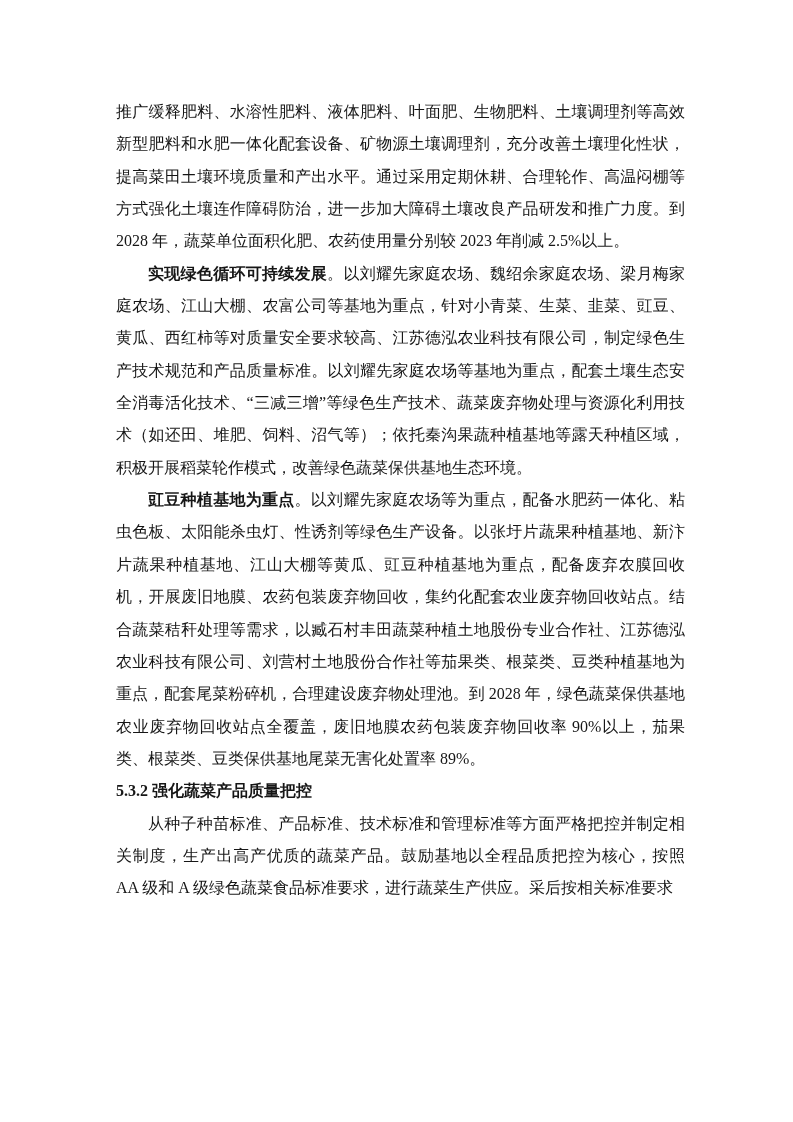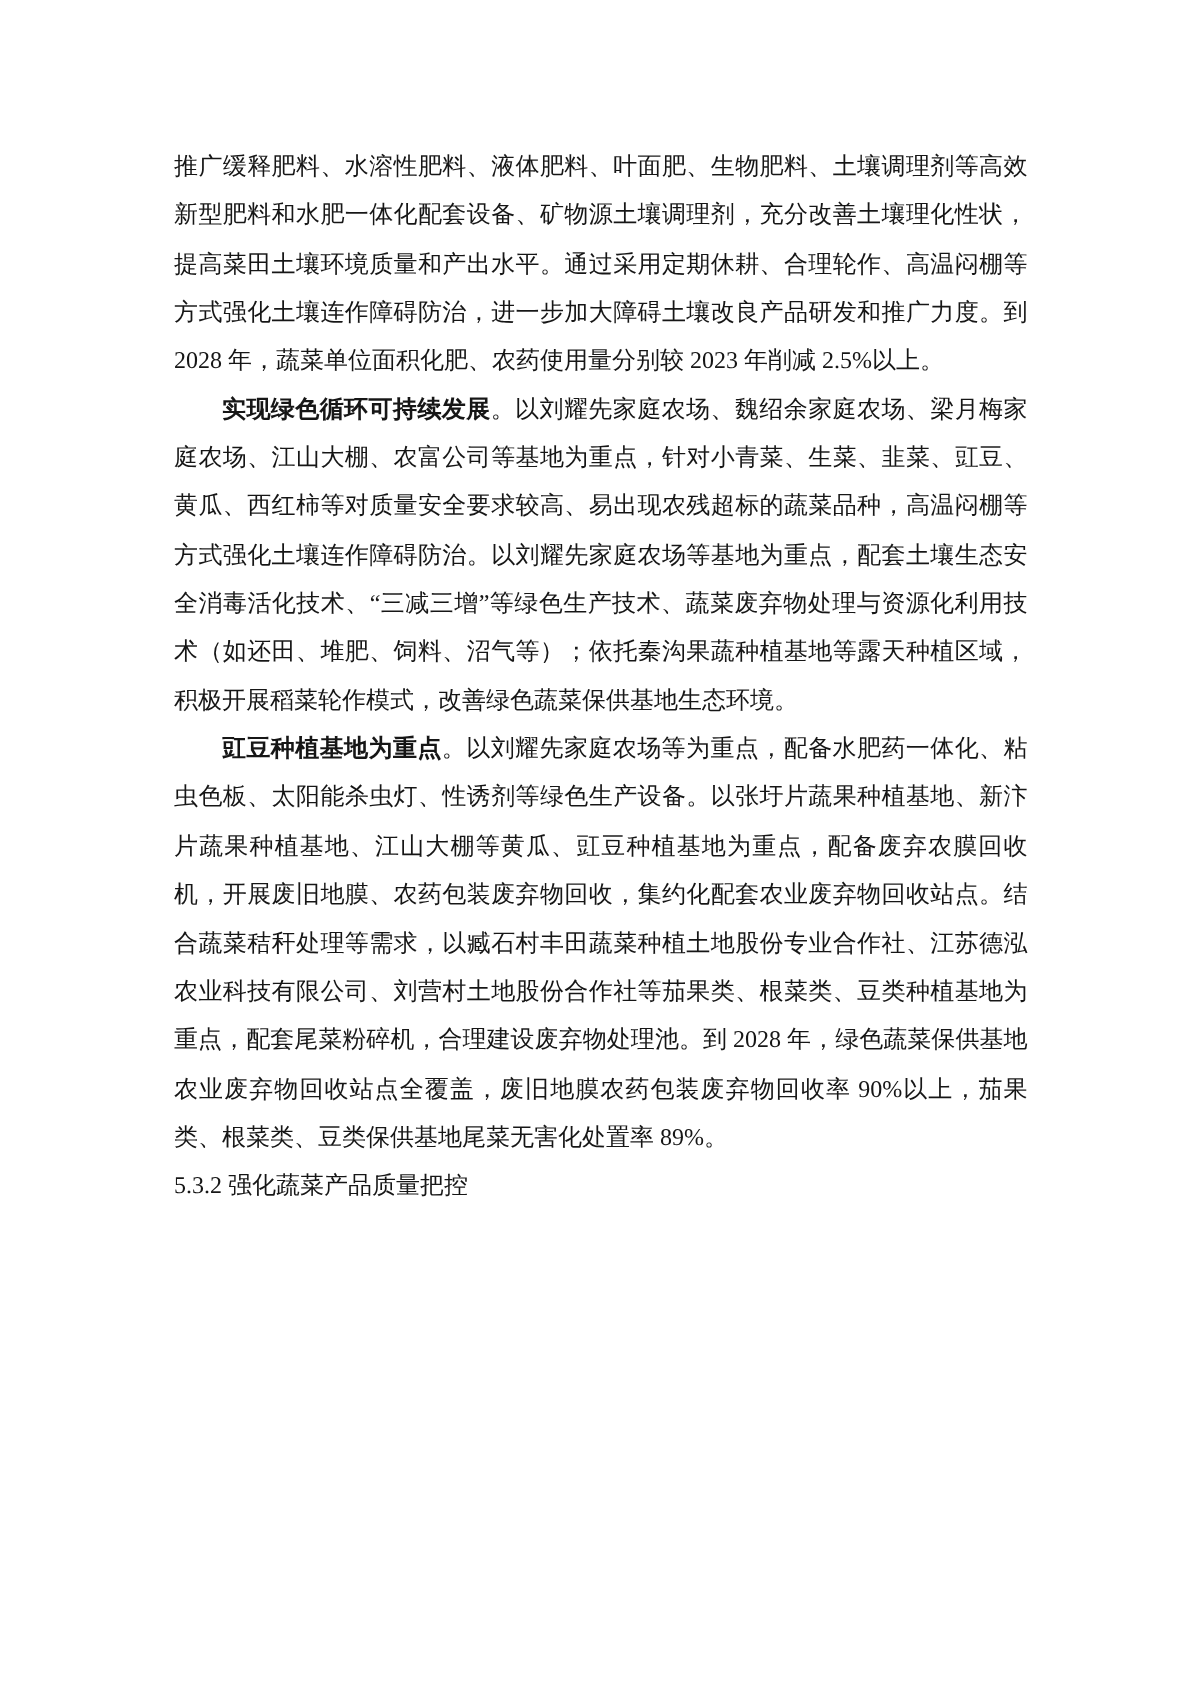--- a/index.html
+++ b/index.html
@@ -31,21 +31,21 @@
   }
   .para.no-indent {
     text-indent: 0;
   }
   .lead {
     font-weight: bold;
   }
   .heading {
     margin: 0;
     font-size: 16px;
-    font-weight: normal;
+    font-weight: bold;
     text-indent: 0;
     text-align: left;
   }
   .footer {
     position: absolute;
     left: 0;
     top: 1075px;
     width: 100%;
     text-align: center;
     font-size: 13px;
@@ -55,24 +55,25 @@
   }
 </style>
 </head>
 <body>
 
 <div class="page">
   <div class="content">
 
     <p class="para no-indent"><span>推广缓释肥料、水溶性肥料、液体肥料、叶面肥、生物肥料、土壤调理剂等高效新型肥料和水肥一体化配套设备、矿物源土壤调理剂，充分改善土壤理化性状，提高菜田土壤环境质量和产出水平。通过采用定期休耕、合理轮作、高温闷棚等方式强化土壤连作障碍防治，进一步加大障碍土壤改良产品研发和推广力度。到 2028 年，蔬菜单位面积化肥、农药使用量分别较 2023 年削减 2.5%以上。</span></p>
 
-    <p class="para"><span class="lead">实现绿色循环可持续发展</span><span>。以刘耀先家庭农场、魏绍余家庭农场、梁月梅家庭农场、江山大棚、农富公司等基地为重点，针对小青菜、生菜、韭菜、豇豆、黄瓜、西红柿等对质量安全要求较高、易出现农残超标的蔬菜品种，高温闷棚等方式强化土壤连作障碍防治。以刘耀先家庭农场等基地为重点，配套土壤生态安全消毒活化技术、“三减三增”等绿色生产技术、蔬菜废弃物处理与资源化利用技术（如还田、堆肥、饲料、沼气等）；依托秦沟果蔬种植基地等露天种植区域，积极开展稻菜轮作模式，改善绿色蔬菜保供基地生态环境。</span></p>
+    <p class="para"><span class="lead">实现绿色循环可持续发展</span><span>。以刘耀先家庭农场、魏绍余家庭农场、梁月梅家庭农场、江山大棚、农富公司等基地为重点，针对小青菜、生菜、韭菜、豇豆、黄瓜、西红柿等对质量安全要求较高、江苏德泓农业科技有限公司，制定绿色生产技术规范和产品质量标准。以刘耀先家庭农场等基地为重点，配套土壤生态安全消毒活化技术、“三减三增”等绿色生产技术、蔬菜废弃物处理与资源化利用技术（如还田、堆肥、饲料、沼气等）；依托秦沟果蔬种植基地等露天种植区域，积极开展稻菜轮作模式，改善绿色蔬菜保供基地生态环境。</span></p>
 
     <p class="para"><span class="lead">豇豆种植基地为重点</span><span>。以刘耀先家庭农场等为重点，配备水肥药一体化、粘虫色板、太阳能杀虫灯、性诱剂等绿色生产设备。以张圩片蔬果种植基地、新汴片蔬果种植基地、江山大棚等黄瓜、豇豆种植基地为重点，配备废弃农膜回收机，开展废旧地膜、农药包装废弃物回收，集约化配套农业废弃物回收站点。结合蔬菜秸秆处理等需求，以臧石村丰田蔬菜种植土地股份专业合作社、江苏德泓农业科技有限公司、刘营村土地股份合作社等茄果类、根菜类、豆类种植基地为重点，配套尾菜粉碎机，合理建设废弃物处理池。到 2028 年，绿色蔬菜保供基地农业废弃物回收站点全覆盖，废旧地膜农药包装废弃物回收率 90%以上，茄果类、根菜类、豆类保供基地尾菜无害化处置率 89%。</span></p>
 
 
     <h3 class="heading">5.3.2 强化蔬菜产品质量把控</h3>
 
+    <p class="para"><span>从种子种苗标准、产品标准、技术标准和管理标准等方面严格把控并制定相关制度，生产出高产优质的蔬菜产品。鼓励基地以全程品质把控为核心，按照 AA 级和 A 级绿色蔬菜食品标准要求，进行蔬菜生产供应。采后按相关标准要求</span></p>
 
   </div>
 
   <div class="footer">27</div>
 </div>
 
 </body></html>

